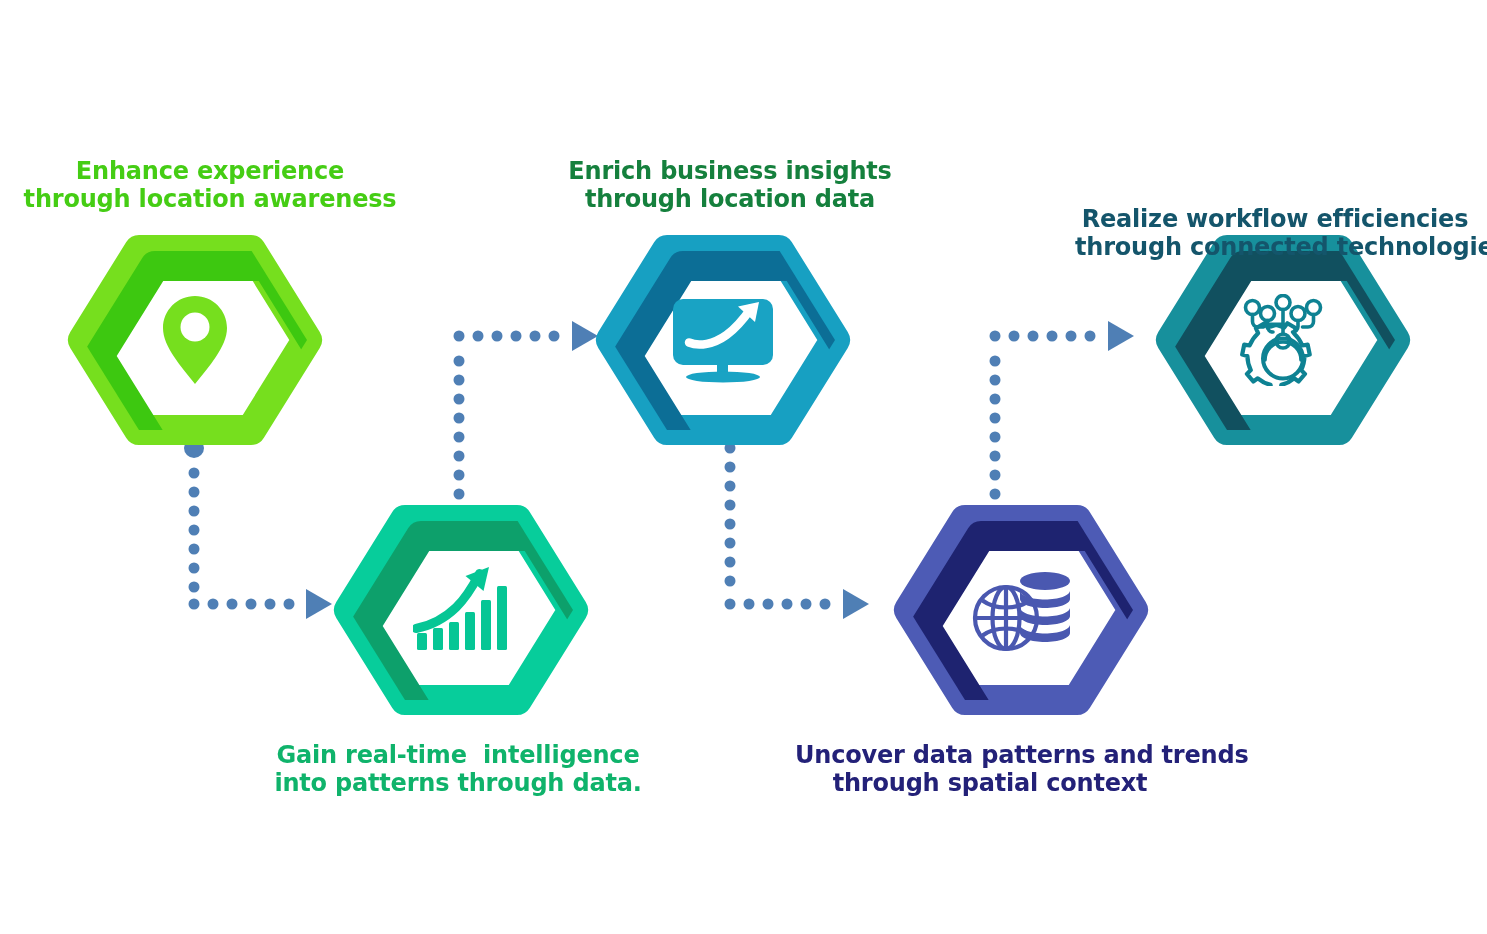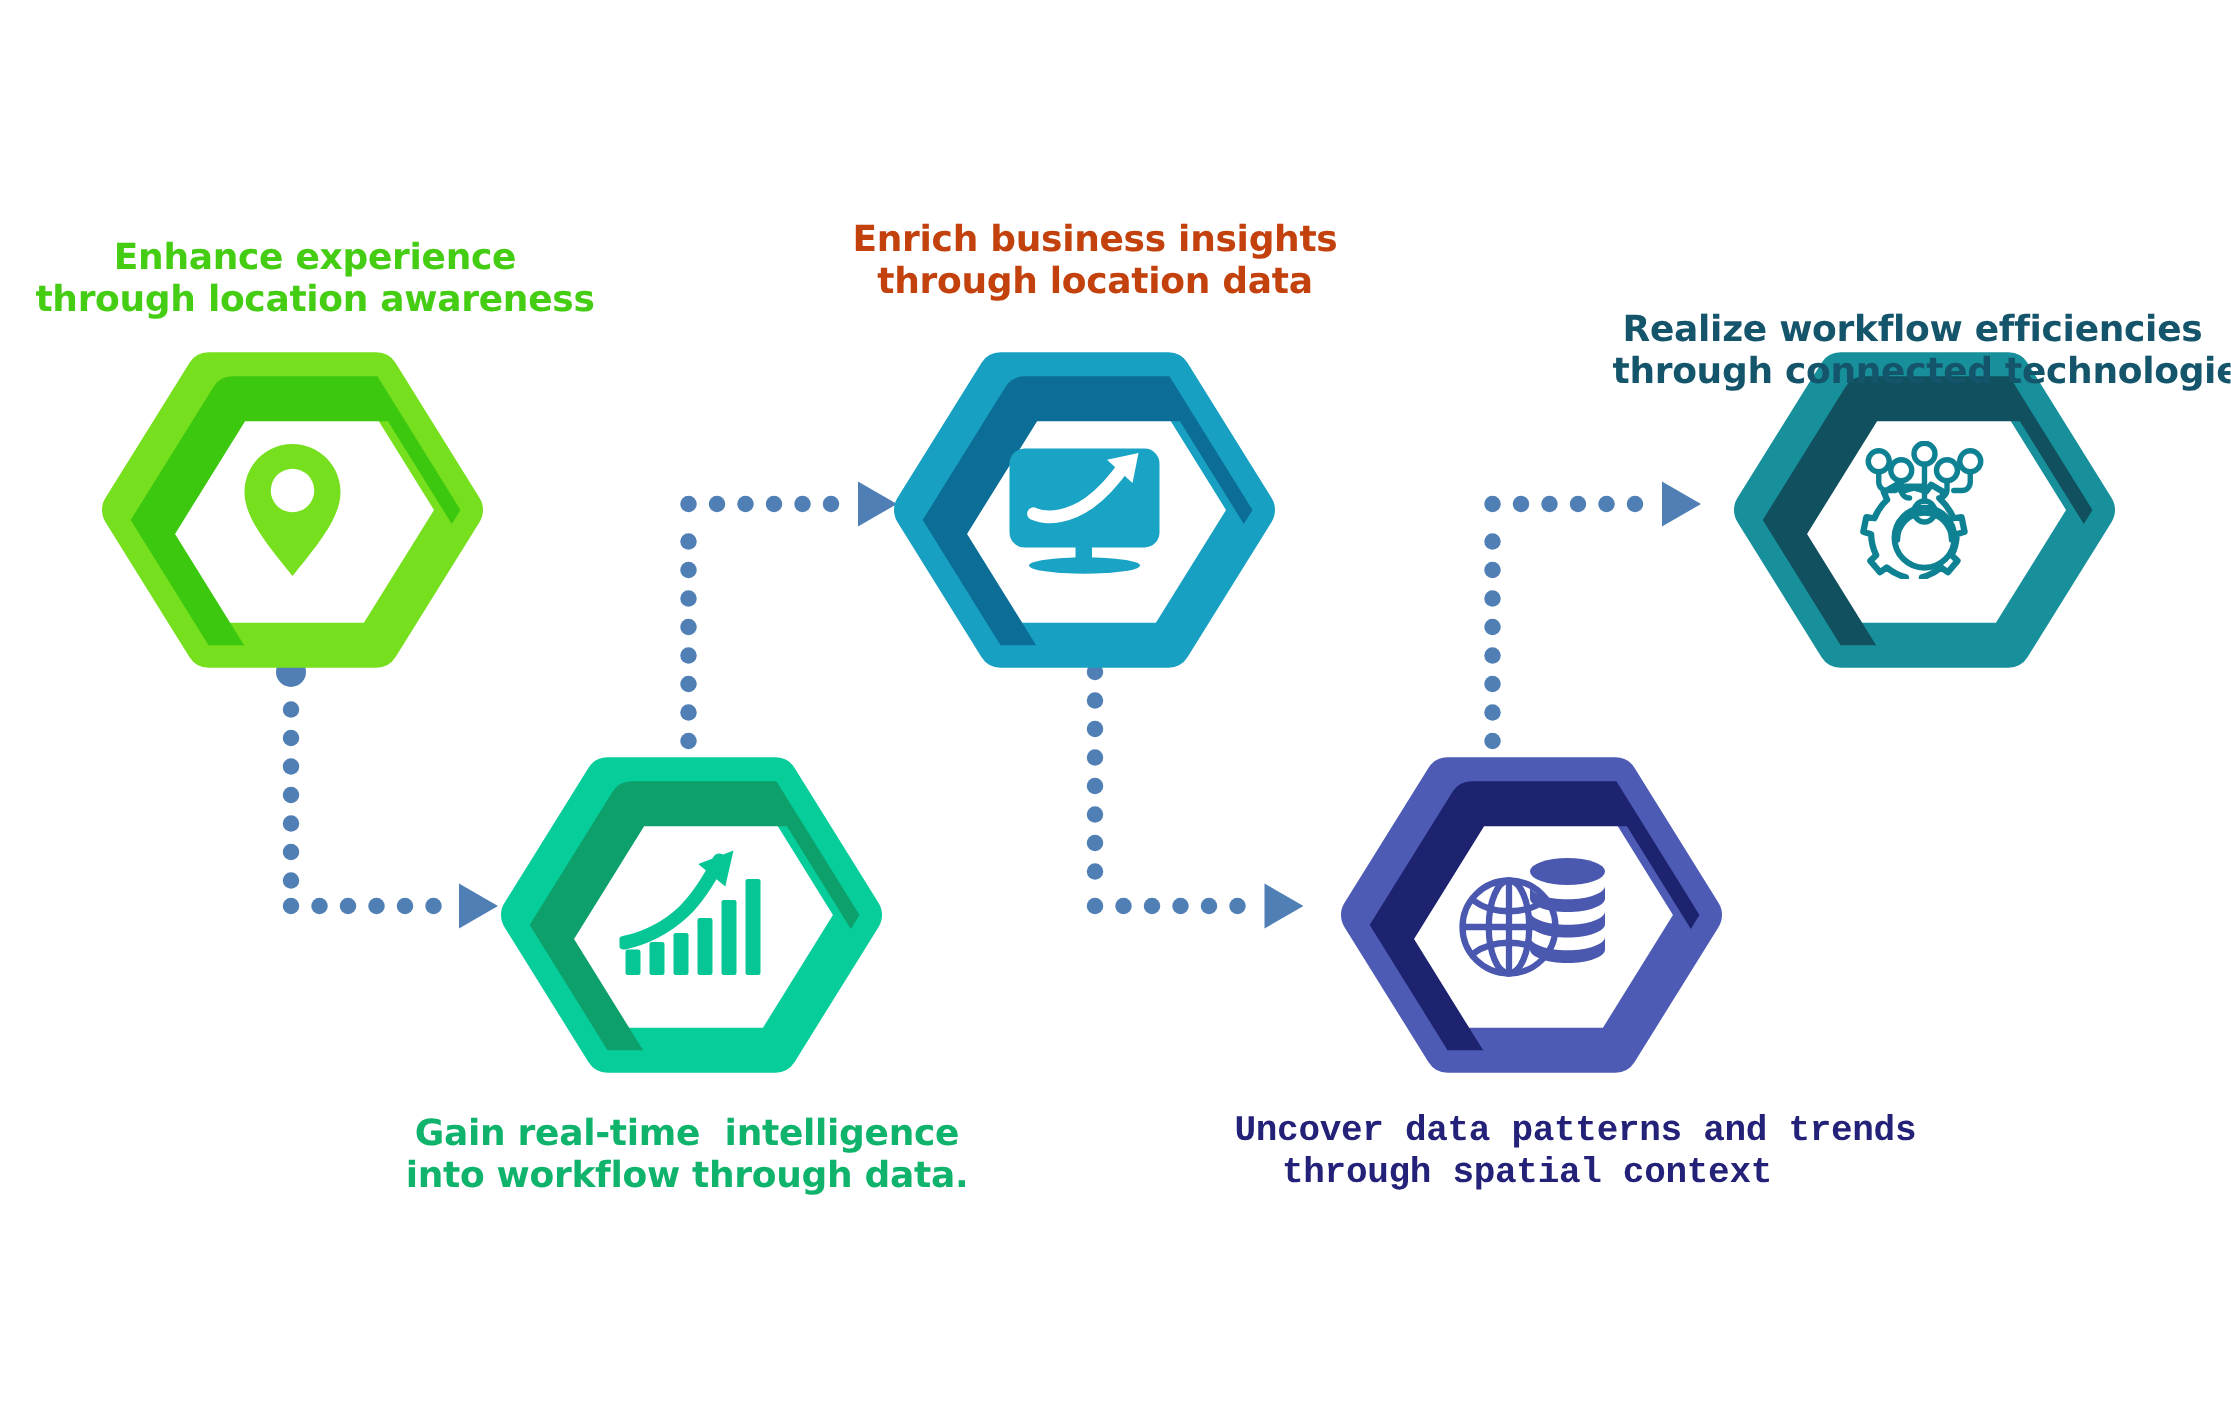--- a/index.html
+++ b/index.html
@@ -182,21 +182,21 @@
           <rect x="52" y="48" width="10" height="38" rx="1.5"></rect>
           <rect x="68" y="36" width="10" height="50" rx="1.5"></rect>
           <rect x="84" y="22" width="10" height="64" rx="1.5"></rect>
         </g>
         <path d="M3 64.5C16 62 31 55 43 43.5 53.5 33.4 61 20 66.5 9.5" fill="none" stroke="#06C695" stroke-width="9" stroke-linecap="round"></path>
         <path d="M52.5 12 L76 3 L70.5 27 Z" fill="#06C695"></path>
       </svg>
         </div>
       </div>
       <div class="caption" style="left: 268px; top: 741px; width: 380px; color: rgb(15, 179, 107);">Gain real-time  intelligence
-into workflow through data.</div>
+into patterns through data.</div>
       <div class="node" style="left: 608px; top: 230px; width: 230px; height: 220px;">
         <div class="hexwrap">
           <svg class="hexsvg" viewBox="0 0 230 220">
     <defs>
       <clipPath id="clip-17A0C2-0C6E96">
         <polygon points="227.0,110.0 171.0,200.1 59.0,200.1 3.0,110.0 59.0,19.9 171.0,19.9"></polygon>
       </clipPath>
     </defs>
     <polygon points="227.0,110.0 171.0,200.1 59.0,200.1 3.0,110.0 59.0,19.9 171.0,19.9" fill="none" stroke="#17A0C2" stroke-width="30" stroke-linejoin="round"></polygon>
     <g clip-path="url(#clip-17A0C2-0C6E96)">
@@ -207,21 +207,21 @@
         <div class="iconbox">
           <svg width="104" height="86" viewBox="0 0 104 86">
         <rect x="2" y="2" width="100" height="66" rx="10" fill="#19A3C4"></rect>
         <rect x="46" y="66" width="11" height="13" fill="#19A3C4"></rect>
         <ellipse cx="52" cy="80" rx="37" ry="5.5" fill="#19A3C4"></ellipse>
         <path d="M18 45.5C28 50 43 47 55.5 38 66 30.5 74 20 80 11.5" fill="none" stroke="#ffffff" stroke-width="8.5" stroke-linecap="round"></path>
         <path d="M67 9.5 L88 5 L84 25 Z" fill="#ffffff"></path>
       </svg>
         </div>
       </div>
-      <div class="caption" style="left: 540px; top: 145px; width: 380px; color: #c2410c;">Enrich business insights
+      <div class="caption" style="left: 540px; top: 157px; width: 380px; color: #15803d;">Enrich business insights
 through location data</div>
       <div class="node" style="left: 906px; top: 500px; width: 230px; height: 220px;">
         <div class="hexwrap">
           <svg class="hexsvg" viewBox="0 0 230 220">
     <defs>
       <clipPath id="clip-4D5BB5-1E2370">
         <polygon points="227.0,110.0 171.0,200.1 59.0,200.1 3.0,110.0 59.0,19.9 171.0,19.9"></polygon>
       </clipPath>
     </defs>
     <polygon points="227.0,110.0 171.0,200.1 59.0,200.1 3.0,110.0 59.0,19.9 171.0,19.9" fill="none" stroke="#4D5BB5" stroke-width="30" stroke-linejoin="round"></polygon>
@@ -242,21 +242,21 @@
         </g>
         <g fill="#4A58B0">
           <ellipse cx="74" cy="15" rx="25" ry="9"></ellipse>
           <path d="M49 24.5c0 5 11.2 9 25 9s25-4 25-9v8.5c0 5-11.2 9-25 9s-25-4-25-9z"></path>
           <path d="M49 41.5c0 5 11.2 9 25 9s25-4 25-9V50c0 5-11.2 9-25 9s-25-4-25-9z"></path>
           <path d="M49 58.5c0 5 11.2 9 25 9s25-4 25-9V67c0 5-11.2 9-25 9s-25-4-25-9z"></path>
         </g>
       </svg>
         </div>
       </div>
-      <div class="caption" style="left: 823px; top: 741px; width: 390px; color: rgb(35, 33, 120); font-family: Liberation Mono, monospace;">Uncover data patterns and trends
+      <div class="caption" style="left: 795px; top: 741px; width: 390px; color: rgb(35, 33, 120);">Uncover data patterns and trends
 through spatial context</div>
       <div class="node" style="left: 1168px; top: 230px; width: 230px; height: 220px;">
         <div class="hexwrap">
           <svg class="hexsvg" viewBox="0 0 230 220">
     <defs>
       <clipPath id="clip-17909C-11505F">
         <polygon points="227.0,110.0 171.0,200.1 59.0,200.1 3.0,110.0 59.0,19.9 171.0,19.9"></polygon>
       </clipPath>
     </defs>
     <polygon points="227.0,110.0 171.0,200.1 59.0,200.1 3.0,110.0 59.0,19.9 171.0,19.9" fill="none" stroke="#17909C" stroke-width="30" stroke-linejoin="round"></polygon>

